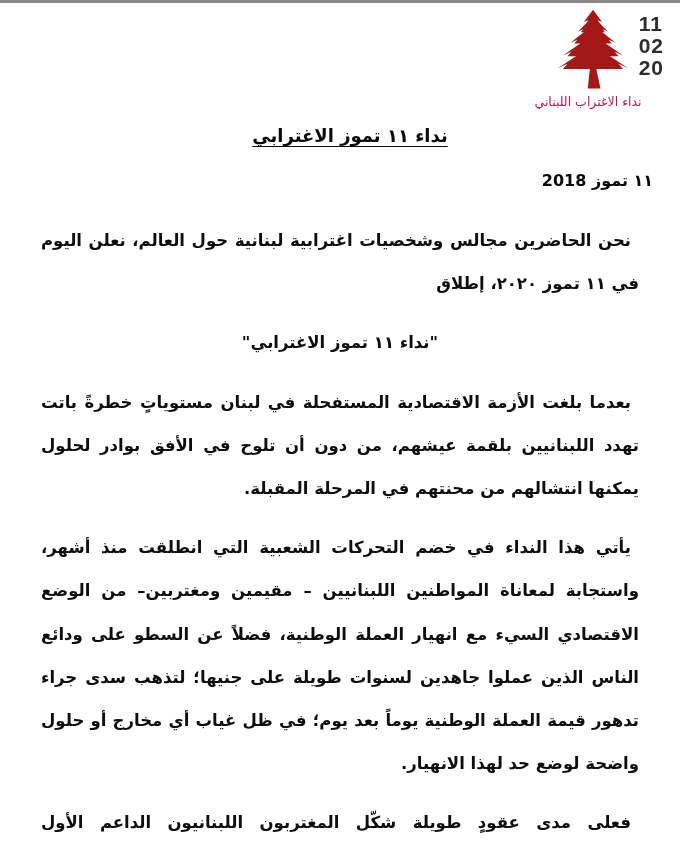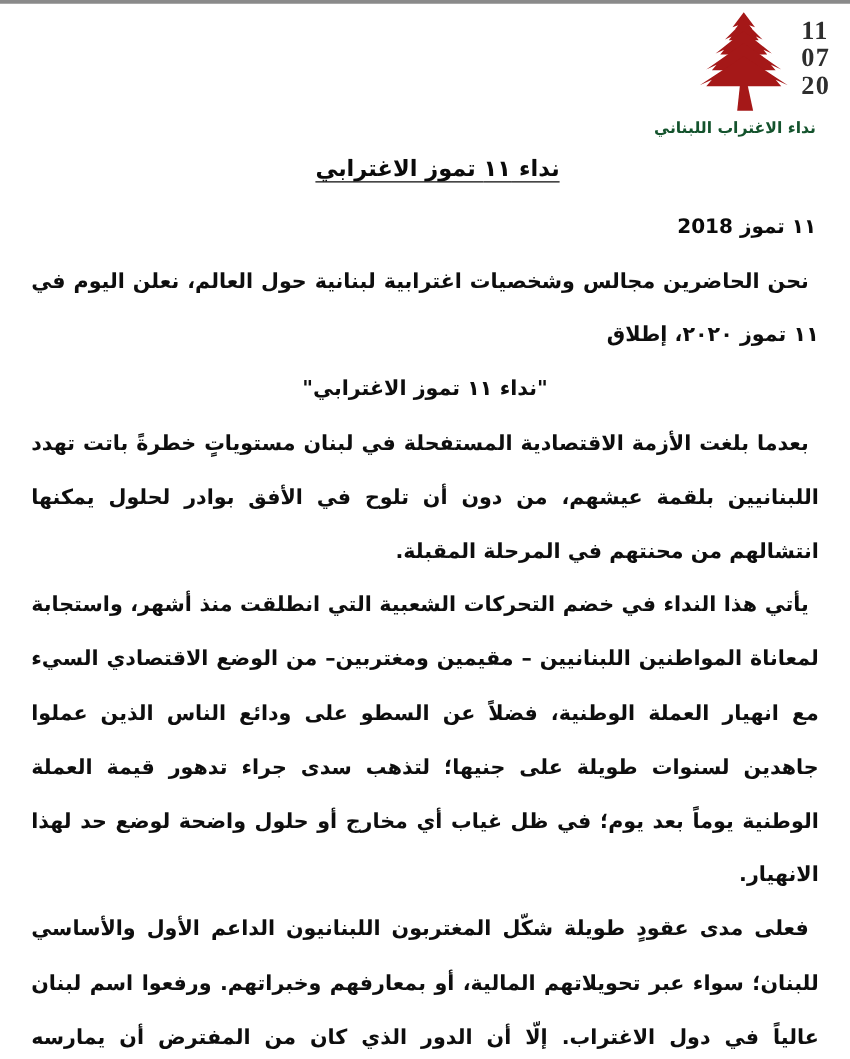--- a/index.html
+++ b/index.html
@@ -32,33 +32,33 @@
     justify-content:flex-end;
   }
   .cedar-wrap{
     width:80px;height:84px;
     flex:0 0 auto;
   }
   .date-stack{
     flex:0 0 auto;
     margin-left:6px;
     margin-top:4px;
-    font-family:Liberation Serif, serif;
+    font-family:Liberation Sans, sans-serif;
     font-size:21px;
     font-weight:bold;
     line-height:22px;
     color:#2e2e2e;
     letter-spacing:1px;
     text-align:left;
   }
   .logo-caption{
     direction:rtl;
     font-size:12.5px;
-    font-weight:bold;
-    color:#14532d;
+    font-weight:normal;
+    color:#be185d;
     margin-top:1px;
     white-space:nowrap;
   }
   
   .doc-title{
     position:absolute;
     top:122px; left:0; right:0;
     text-align:center;
     direction:rtl;
     font-size:18px;
@@ -78,21 +78,21 @@
     font-size:16px;
     font-weight:bold;
     color:#0b0b0b;
   }
   .doc-body{
     position:absolute;
     top:200px; right:25px; left:25px;
     direction:rtl;
   }
   .doc-body p{
-    margin:0;
+    margin:16px;
     font-size:16.5px;
     font-weight:bold;
     color:#0e0e0e;
     line-height:43.2px;
     text-align:justify;
     text-indent:8px;
   }
   .doc-body p.center{
     text-align:center;
     text-indent:0;
@@ -112,21 +112,21 @@
             <polygon points="50,10 30,30 37,27 34,31 66,31 63,27 70,30" fill="#a51818"></polygon>
             <polygon points="50,21 20,45 29,41 25,46 75,46 71,41 80,45" fill="#a51818"></polygon>
             <polygon points="50,34 10,62 21,57 16,63 84,63 79,57 90,62" fill="#a51818"></polygon>
             <polygon points="50,48 3,79 16,73 10,80 90,80 84,73 97,79" fill="#a51818"></polygon>
             <polygon points="46,78 43,106 60,106 54,78" fill="#a51818"></polygon>
           </g>
         </svg>
       </div>
       <div class="date-stack">
         <div>11</div>
-        <div>07</div>
+        <div>02</div>
         <div>20</div>
       </div>
     </div>
     <div class="logo-caption">نداء الاغتراب اللبناني</div>
   </div>
 
   <h1 class="doc-title">
     <span class="underlined">نداء ١١ تموز الاغترابي</span>
   </h1>
 

